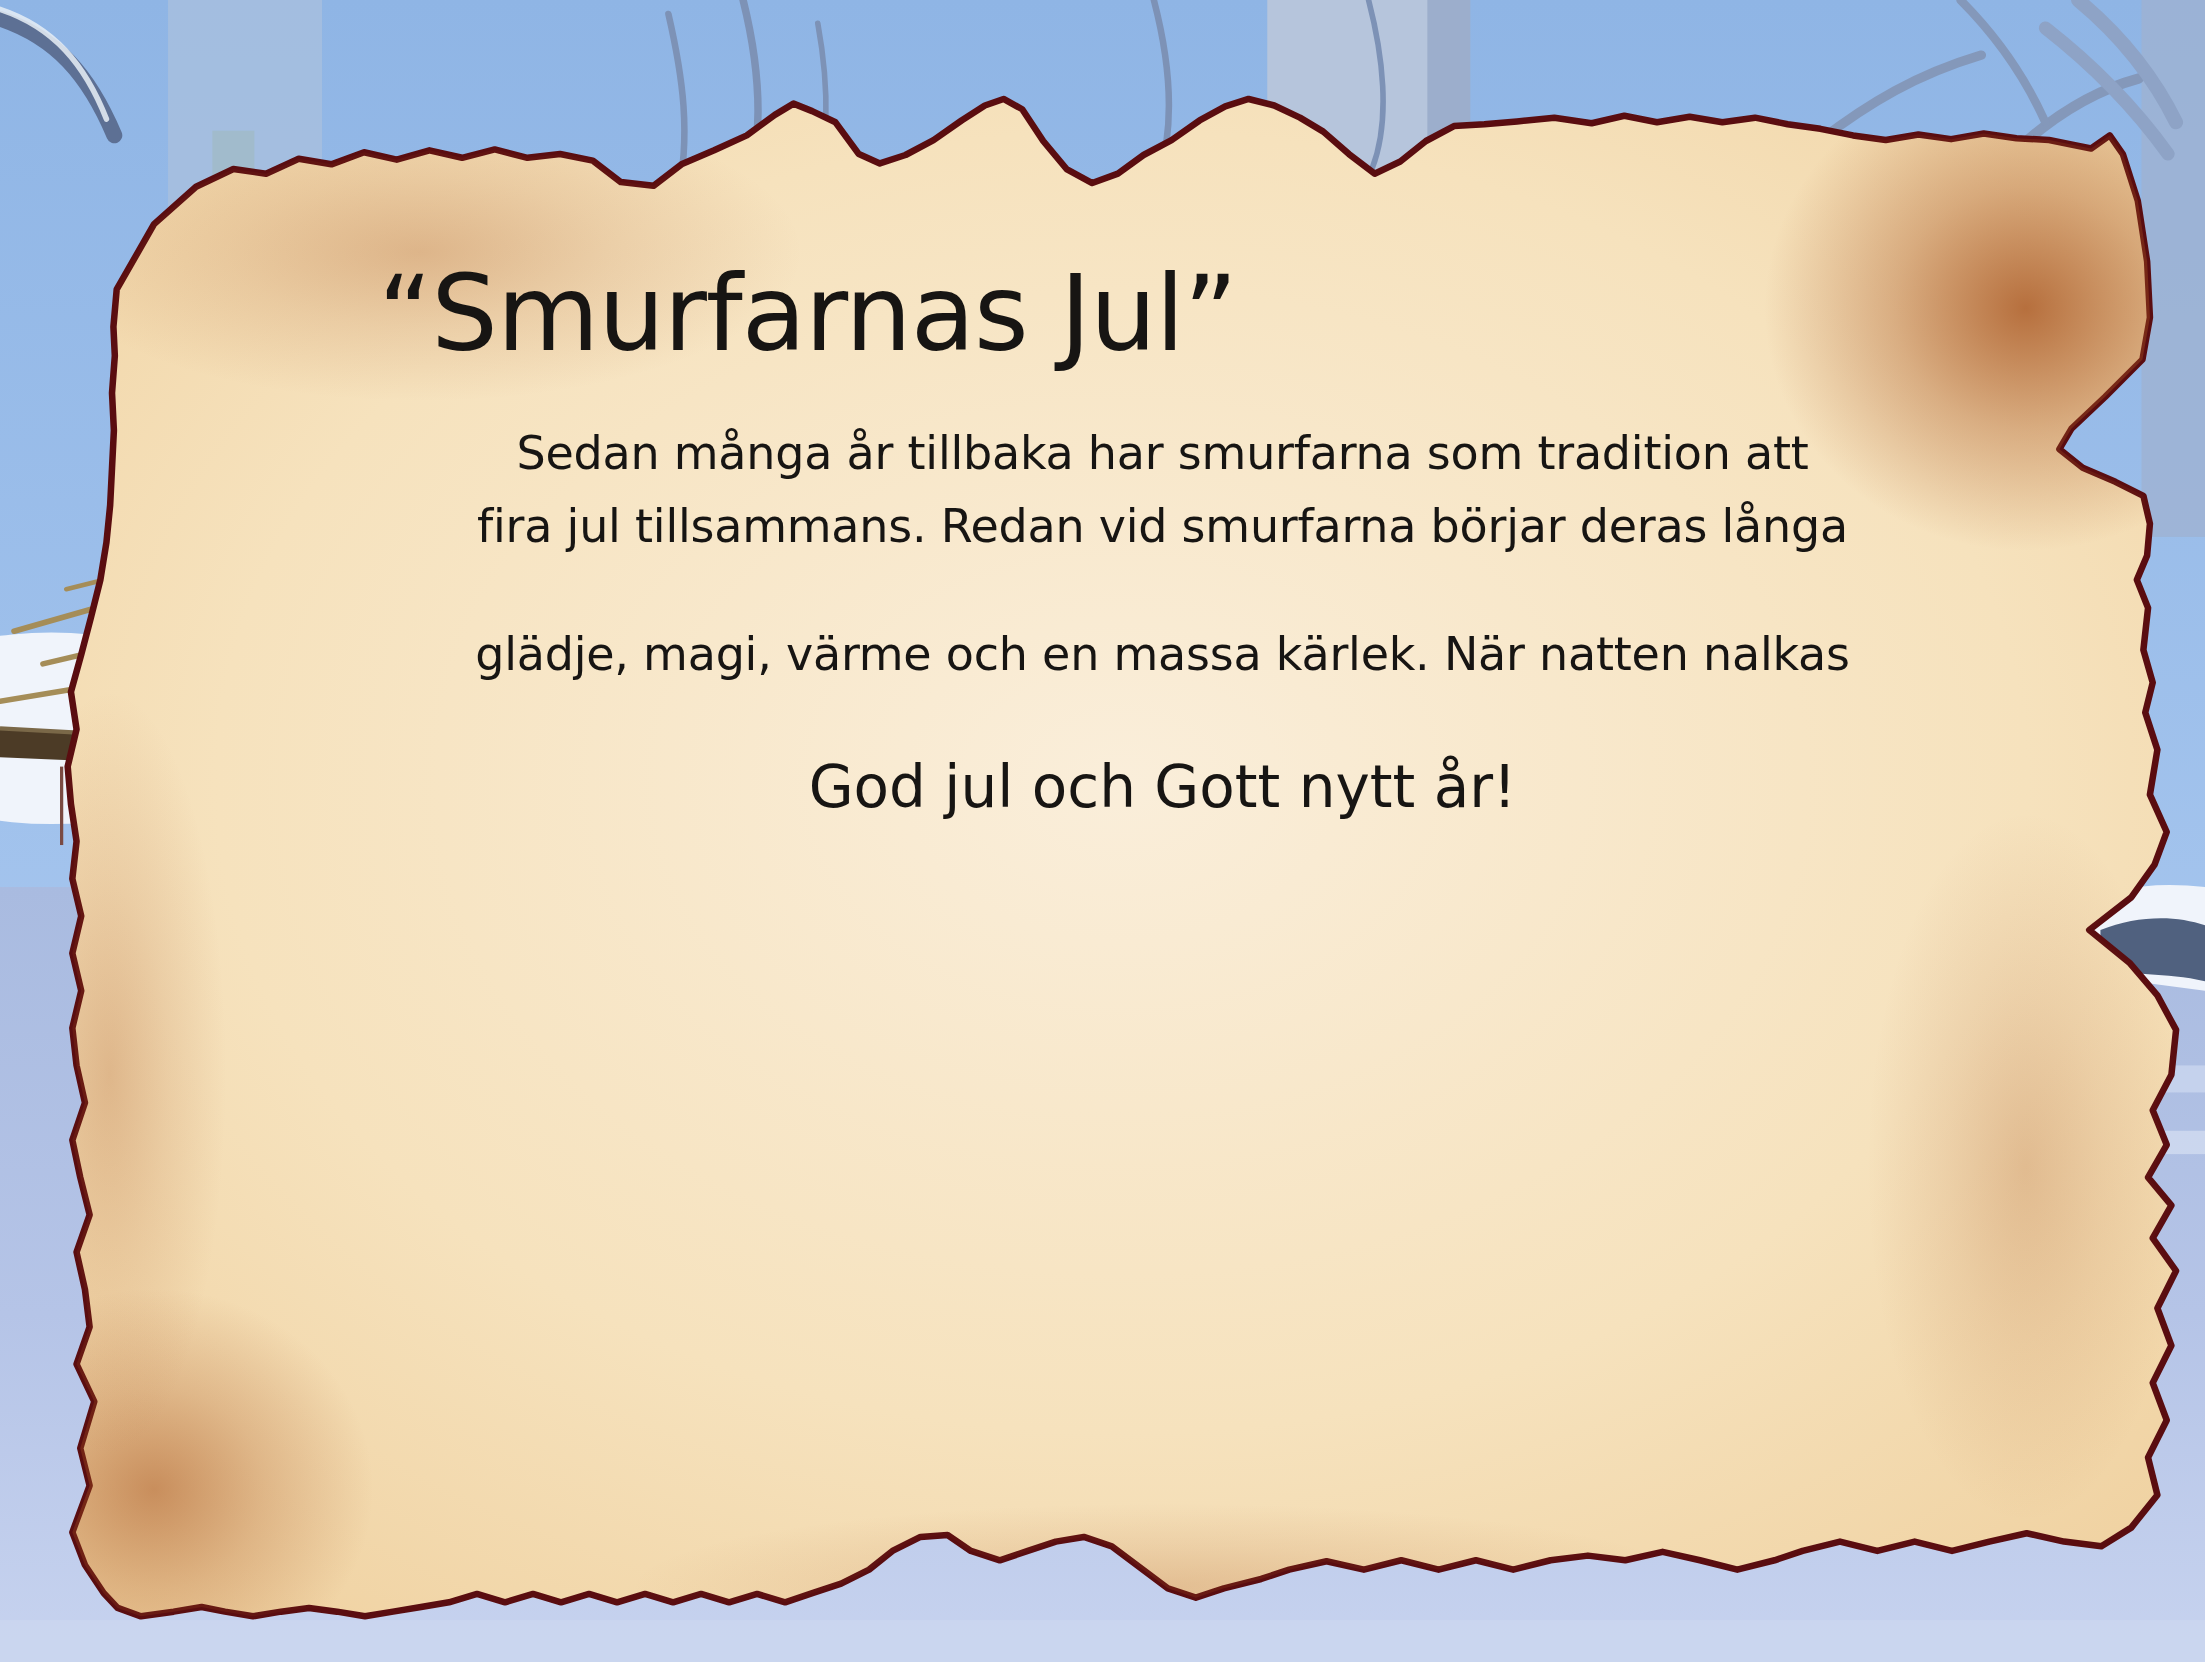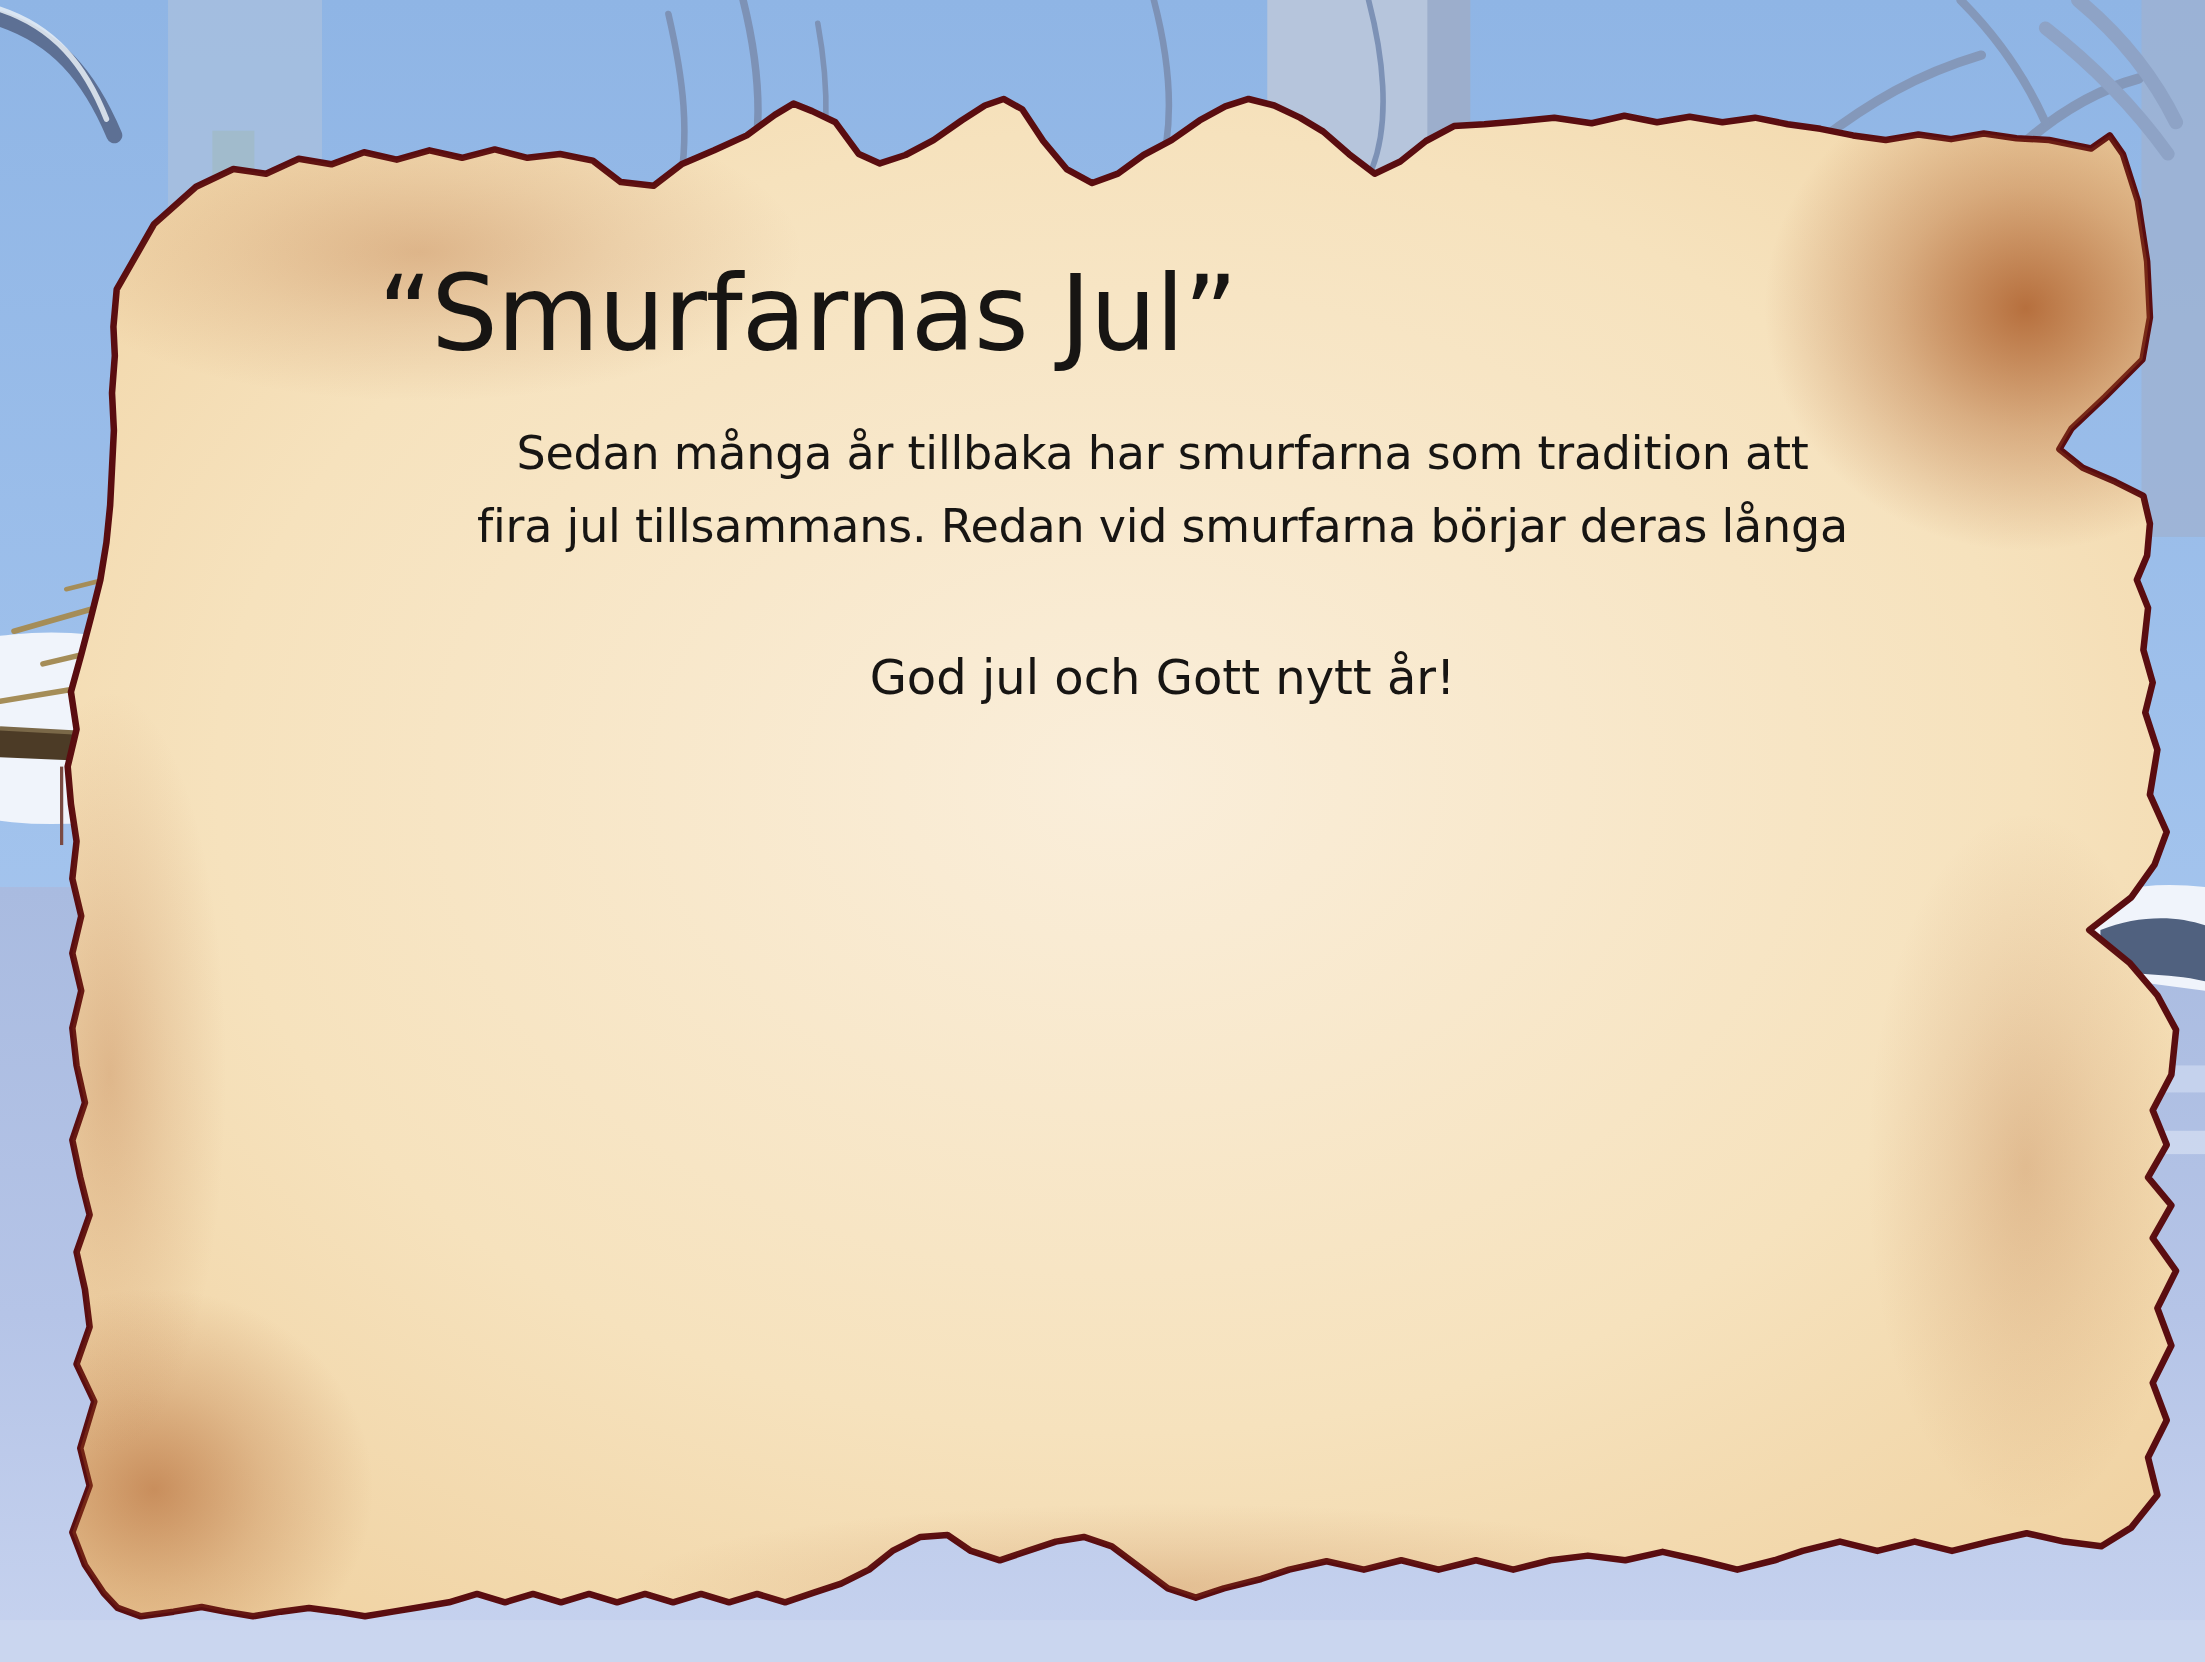--- a/index.html
+++ b/index.html
@@ -26,23 +26,23 @@
   }
   .para{margin:0 0 55px 0;}
   .para .line{
     font-size:46px;
     line-height:73px;
     white-space:nowrap;
     letter-spacing:-0.005em;
     text-align:center;
   }
   .note-closing{
-    margin-top:86px;
+    margin-top:62px;
     text-align:center;
-    font-size:48px;
+    font-size:58px;
     line-height:1.2;
     white-space:nowrap;
   }
 </style>
 </head>
 <body>
 
 <div class="screen">
 
   <svg class="layer" viewBox="0 0 4724 3562" preserveAspectRatio="none">
@@ -140,19 +140,20 @@
   <div class="note-text">
     <h1 class="note-title">“Smurfarnas Jul”</h1>
 
     <div class="para">
       <div class="line">Sedan många år tillbaka har smurfarna som tradition att</div>
       <div class="line">fira jul tillsammans. Redan vid smurfarna börjar deras långa</div>
     </div>
 
 
     <div class="para">
+      <div class="line">glädje, magi, värme och en massa kärlek. När natten nalkas</div>
     </div>
 
     <div class="note-closing">God jul och Gott nytt år!</div>
   </div>
 
 </div>
 
 
 </body></html>

